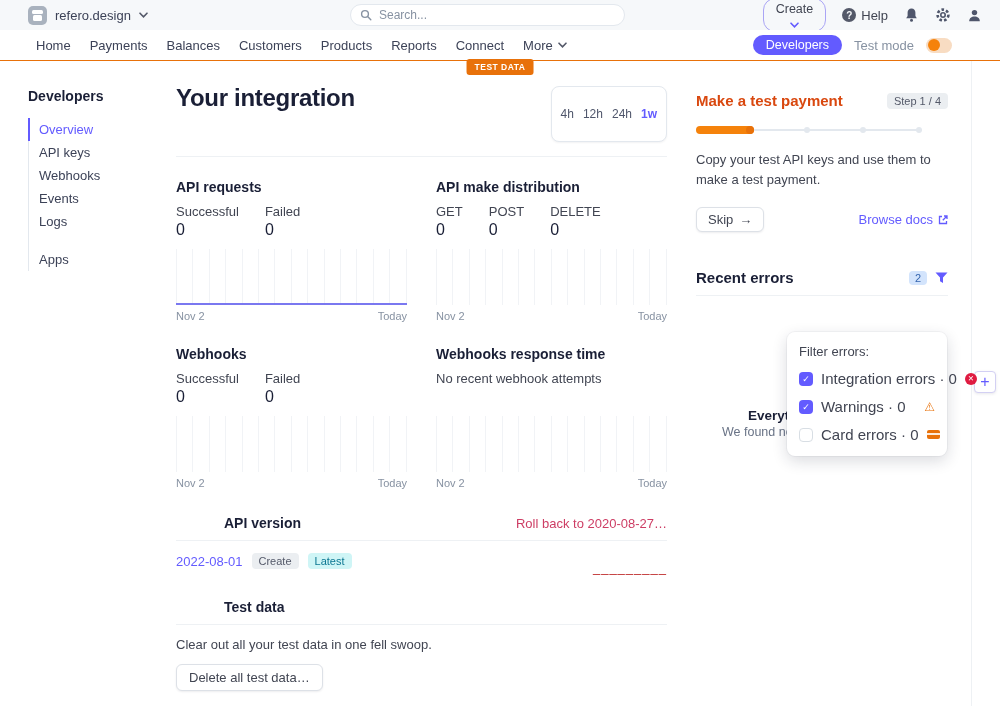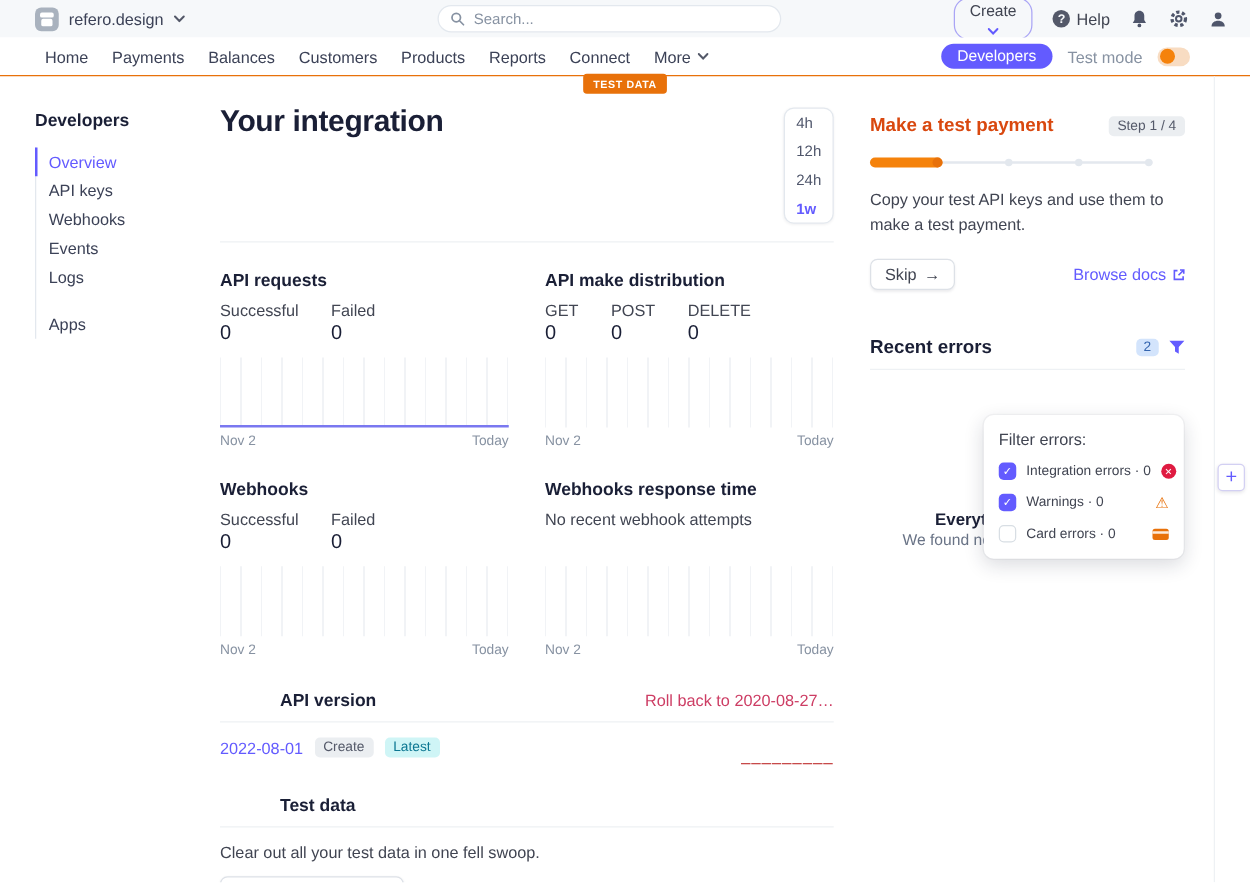--- a/index.html
+++ b/index.html
@@ -50,21 +50,21 @@
   .side-list { margin-top:14px; border-left:1px solid #e3e8ee; }
   .side-item { font-size:13px; color:#3c4257; padding:4px 0 4px 10px; margin-left:-1px; border-left:1px solid transparent; cursor:pointer; }
   .side-item.active { color:#635bff; font-weight:500; border-left:2px solid #635bff; padding-left:9px; }
   .side-gap { height:15px; }
 
   
   .main { position:absolute; left:176px; top:84px; width:491px; }
   .title-row { display:flex; align-items:flex-start; justify-content:space-between; padding-bottom:14px; border-bottom:1px solid #eef1f4; }
   .title-row h1 { font-size:24px; font-weight:700; letter-spacing:-.3px; color:#1a1f36; }
   .ranges { display:flex; gap:9px; border:1px solid #e3e8ee; border-radius:8px; background:#fff;
-            box-shadow:0 1px 2px rgba(26,31,54,.06); padding:4px 9px; font-size:12px; color:#4f566b; margin-top:2px;flex-direction:column; }
+            box-shadow:0 1px 2px rgba(26,31,54,.06); padding:20px 9px; font-size:12px; color:#4f566b; margin-top:2px; }
   .range { cursor:pointer; }
   .range.active { color:#635bff; font-weight:700; }
 
   .charts { margin-top:22px; display:grid; grid-template-columns:231px 231px; column-gap:29px; row-gap:24px; }
   .chart-sec h3 { font-size:14px; font-weight:700; color:#1a1f36; }
   .stats { display:flex; gap:26px; margin-top:9px; }
   .stat-label { font-size:13px; color:#414552; }
   .stat-value { font-size:16px; color:#1a1f36; margin-top:2px; }
   .empty-note { font-size:13px; color:#414552; margin-top:9px; }
   .chart-area { margin-top:10px; height:56px;
@@ -121,21 +121,21 @@
   .empty-title { position:absolute; left:52px; top:322px; font-size:13.5px; font-weight:700; color:#1a1f36; white-space:nowrap; z-index:1; }
   .empty-text { position:absolute; left:26px; top:339px; font-size:12.5px; color:#697386; white-space:nowrap; z-index:1; }
 
   .popover { position:absolute; left:91px; top:246px; width:160px; background:#fff; border-radius:8px;
              box-shadow:0 0 0 1px rgba(26,31,54,.04), 0 5px 15px rgba(26,31,54,.16); padding:12px 12px 13px; z-index:10; }
   .popover-title { font-size:13px; color:#414552; }
   .filter-row { display:flex; align-items:center; gap:8px; margin-top:11px; cursor:pointer; }
   .cbox { width:14px; height:14px; border-radius:4px; flex:0 0 auto; display:flex; align-items:center; justify-content:center; }
   .cbox.checked { background:#635bff; color:#fff; font-size:9px; font-weight:700; }
   .cbox.unchecked { background:#fff; border:1px solid #d8dee4; }
-  .filter-label { font-size:11px; color:#414552; white-space:nowrap; }
+  .filter-label { font-size:15px; color:#414552; white-space:nowrap; }
   .filter-ic { margin-left:auto; display:flex; align-items:center; }
   .err-circle { width:12px; height:12px; border-radius:50%; background:#df1b41; color:#fff; font-size:7.5px; font-weight:700;
                 display:flex; align-items:center; justify-content:center; }
   .warn-tri { color:#e8710a; font-size:12px; line-height:1; }
   .card-ic { width:13px; height:9px; background:#e8710a; border-radius:2px; position:relative; }
   .card-ic::before { content:""; position:absolute; left:0; top:2.5px; width:13px; height:2px; background:#fff; opacity:.85; }
 
   .vert-divider { position:absolute; left:971px; top:61px; bottom:0; border-left:1px solid #eef1f4; }
   .plus-btn { position:absolute; left:974px; top:371px; width:22px; height:22px; background:#fff;
               border:1px solid #d3d0f3; border-radius:4px; box-shadow:0 1px 3px rgba(26,31,54,.1);

